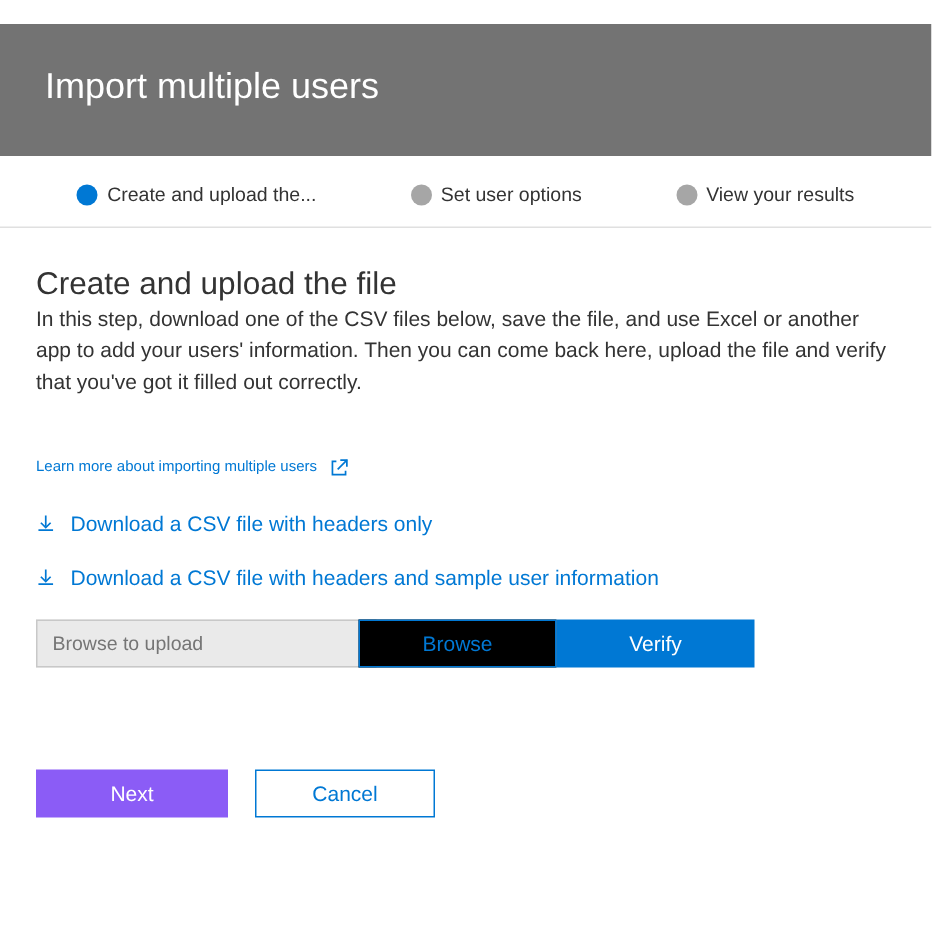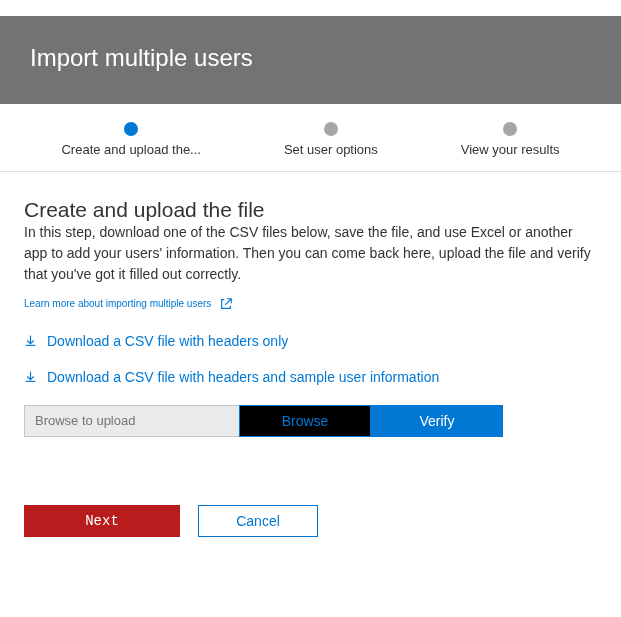--- a/index.html
+++ b/index.html
@@ -23,21 +23,21 @@
       margin-top: 16px;
     }
     .stepper {
       display: flex;
       justify-content: space-around;
       padding: 18px 20px 14px;
       border-bottom: 1px solid #e0e0e0;
     }
     .step {
       display: flex;
-      flex-direction: column;
+      flex-direction: row;
       align-items: center;
       gap: 6px;
       cursor: default;
     }
     .step-dot {
       width: 14px;
       height: 14px;
       border-radius: 50%;
       background: #a6a6a6;
     }
@@ -53,21 +53,21 @@
     }
     .content-title {
       font-size: 21px;
       font-weight: 400;
       color: #333;
     }
     .content-desc {
       font-size: 14px;
       line-height: 1.5;
       color: #333;
-      margin-bottom: 8px;
+      margin-bottom: 36px;
     }
     .link-row {
       display: inline-flex;
       align-items: center;
       gap: 8px;
       color: #0078d4;
       font-size: 10px;
       text-decoration: none;
       margin-bottom: 22px;
       cursor: pointer;
@@ -122,24 +122,23 @@
       background: #0078d4;
       color: #fff;
     }
     .footer {
       padding: 0 24px 20px;
       display: flex;
       gap: 18px;
       margin-top: 48px;
     }
     .btn-next {
-      width: 156px;
-      background: #b91c1c;
+      width: 128px;
+      background: #8b5cf6;
       color: #fff;
-      font-family: Liberation Mono, monospace;
     }
     .btn-cancel {
       width: 120px;
       background: #fff;
       color: #0078d4;
       border: 1px solid #0078d4;
     }
   </style>
 </head>
 <body>

